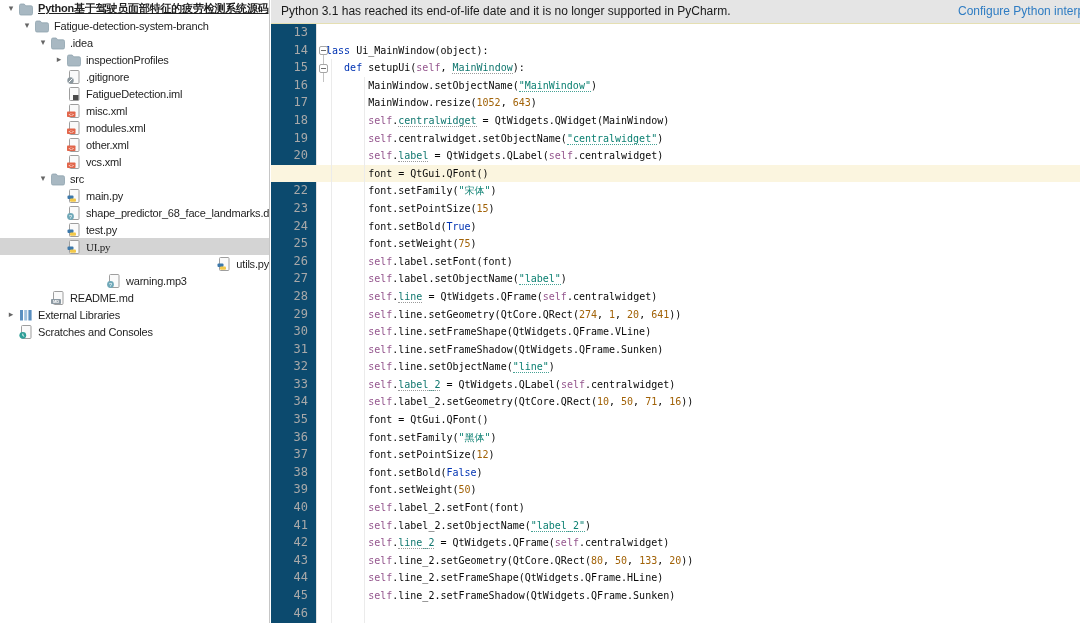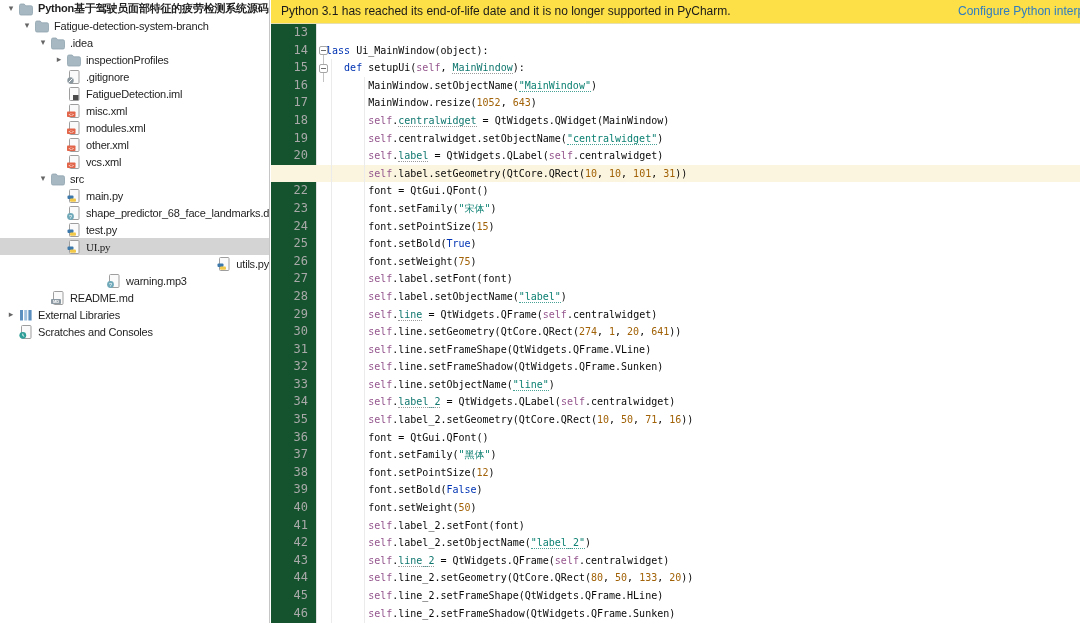--- a/index.html
+++ b/index.html
@@ -11,33 +11,33 @@
     background:#fff; border-right:1px solid #c6c6c6; overflow:hidden; z-index:5; }
   .tree-row { height:17px; display:flex; align-items:center; white-space:nowrap;
     font-size:11px; color:#1f1f1f; overflow:hidden; }
   .tree-row.selected { background:#d4d4d4; }
   .tree-row .arrow { width:14px; flex:0 0 14px; font-size:9px; color:#666;
     text-align:center; line-height:17px; }
   .tree-row .spacer { width:14px; flex:0 0 14px; }
   .tree-row .ticon { width:16px; flex:0 0 16px; height:16px; }
   .tree-row .ticon svg { width:16px; height:16px; display:block; }
   .tree-row .tlabel { margin-left:4px; letter-spacing:-0.2px; }
-  .tree-row.bold .tlabel { font-weight:bold; }
+  .tree-row.bold .tlabel { font-weight:bold;text-decoration:underline; }
 
   
   .editor-area { position:absolute; left:271px; top:0; width:809px; height:623px; background:#fff; }
 
   .banner { position:absolute; left:0; top:0; width:809px; height:24px;
-    background:#fde047; border-bottom:1px solid #e5dfb2; font-size:12px; color:#1a1a1a; z-index:6; }
+    background:#e5e5e5; border-bottom:1px solid #e5dfb2; font-size:12px; color:#1a1a1a; z-index:6; }
   .banner-msg { position:absolute; left:10px; top:4px; white-space:nowrap; }
   .banner-link { position:absolute; left:687px; top:4px; color:#2e7cc3; white-space:nowrap;
     cursor:pointer; text-decoration:none; }
 
   .gutter { position:absolute; left:0; top:24px; width:46px; height:599px;
-    background:#14532d; border-right:1px solid #e2e2e2; z-index:1; }
+    background:#0c4a6e; border-right:1px solid #e2e2e2; z-index:1; }
   .lnum { height:17.6px; line-height:17.6px; text-align:right; padding-right:8px;
     font-family:"DejaVu Sans Mono", monospace; font-size:12px; color:#a9a9a9; }
 
   .caret-line { position:absolute; left:0; width:809px; height:17.6px;
     background:#fbf5df; z-index:2; }
 
   .indent-guide { position:absolute; width:1px; background:#ebebeb; z-index:3; }
 
   .fold-connector { position:absolute; width:1px; background:#c3c3c3; z-index:3; }
   .fold-marker { position:absolute; width:9px; height:9px; background:#fff;
@@ -314,21 +314,20 @@
   <div class="fold-connector" id="foldConnector" style="left: 52px; top: 50.4px; height: 31.6px;"></div>
   <div class="code-area" id="codeArea">
       <div class="code-line"></div>
       <div class="code-line"><span class="tk-k">class</span><span class="tk-p"> Ui_MainWindow(object):</span></div>
       <div class="code-line"><span class="tk-p">    </span><span class="tk-k">def</span><span class="tk-p"> setupUi(</span><span class="tk-self">self</span><span class="tk-p">, </span><span class="tk-pu">MainWindow</span><span class="tk-p">):</span></div>
       <div class="code-line"><span class="tk-p">        MainWindow.setObjectName(</span><span class="tk-su">"MainWindow"</span><span class="tk-p">)</span></div>
       <div class="code-line"><span class="tk-p">        MainWindow.resize(</span><span class="tk-n">1052</span><span class="tk-p">, </span><span class="tk-n">643</span><span class="tk-p">)</span></div>
       <div class="code-line"><span class="tk-p">        </span><span class="tk-self">self</span><span class="tk-p">.</span><span class="tk-pu">centralwidget</span><span class="tk-p"> = QtWidgets.QWidget(MainWindow)</span></div>
       <div class="code-line"><span class="tk-p">        </span><span class="tk-self">self</span><span class="tk-p">.centralwidget.setObjectName(</span><span class="tk-su">"centralwidget"</span><span class="tk-p">)</span></div>
       <div class="code-line"><span class="tk-p">        </span><span class="tk-self">self</span><span class="tk-p">.</span><span class="tk-pu">label</span><span class="tk-p"> = QtWidgets.QLabel(</span><span class="tk-self">self</span><span class="tk-p">.centralwidget)</span></div>
-      <div class="code-line"><span class="tk-p">        </span><span class="tk-self">self</span><span class="tk-p">.label.setGeometry(QtCore.QRect(</span><span class="tk-n">10</span><span class="tk-p">, </span><span class="tk-n">10</span><span class="tk-p">, </span><span class="tk-n">101</span><span class="tk-p">, </span><span class="tk-n">31</span><span class="tk-p">))</span></div>
       <div class="code-line"><span class="tk-p">        font = QtGui.QFont()</span></div>
       <div class="code-line"><span class="tk-p">        font.setFamily(</span><span class="tk-s">"宋体"</span><span class="tk-p">)</span></div>
       <div class="code-line"><span class="tk-p">        font.setPointSize(</span><span class="tk-n">15</span><span class="tk-p">)</span></div>
       <div class="code-line"><span class="tk-p">        font.setBold(</span><span class="tk-k">True</span><span class="tk-p">)</span></div>
       <div class="code-line"><span class="tk-p">        font.setWeight(</span><span class="tk-n">75</span><span class="tk-p">)</span></div>
       <div class="code-line"><span class="tk-p">        </span><span class="tk-self">self</span><span class="tk-p">.label.setFont(font)</span></div>
       <div class="code-line"><span class="tk-p">        </span><span class="tk-self">self</span><span class="tk-p">.label.setObjectName(</span><span class="tk-su">"label"</span><span class="tk-p">)</span></div>
       <div class="code-line"><span class="tk-p">        </span><span class="tk-self">self</span><span class="tk-p">.</span><span class="tk-pu">line</span><span class="tk-p"> = QtWidgets.QFrame(</span><span class="tk-self">self</span><span class="tk-p">.centralwidget)</span></div>
       <div class="code-line"><span class="tk-p">        </span><span class="tk-self">self</span><span class="tk-p">.line.setGeometry(QtCore.QRect(</span><span class="tk-n">274</span><span class="tk-p">, </span><span class="tk-n">1</span><span class="tk-p">, </span><span class="tk-n">20</span><span class="tk-p">, </span><span class="tk-n">641</span><span class="tk-p">))</span></div>
       <div class="code-line"><span class="tk-p">        </span><span class="tk-self">self</span><span class="tk-p">.line.setFrameShape(QtWidgets.QFrame.VLine)</span></div>

